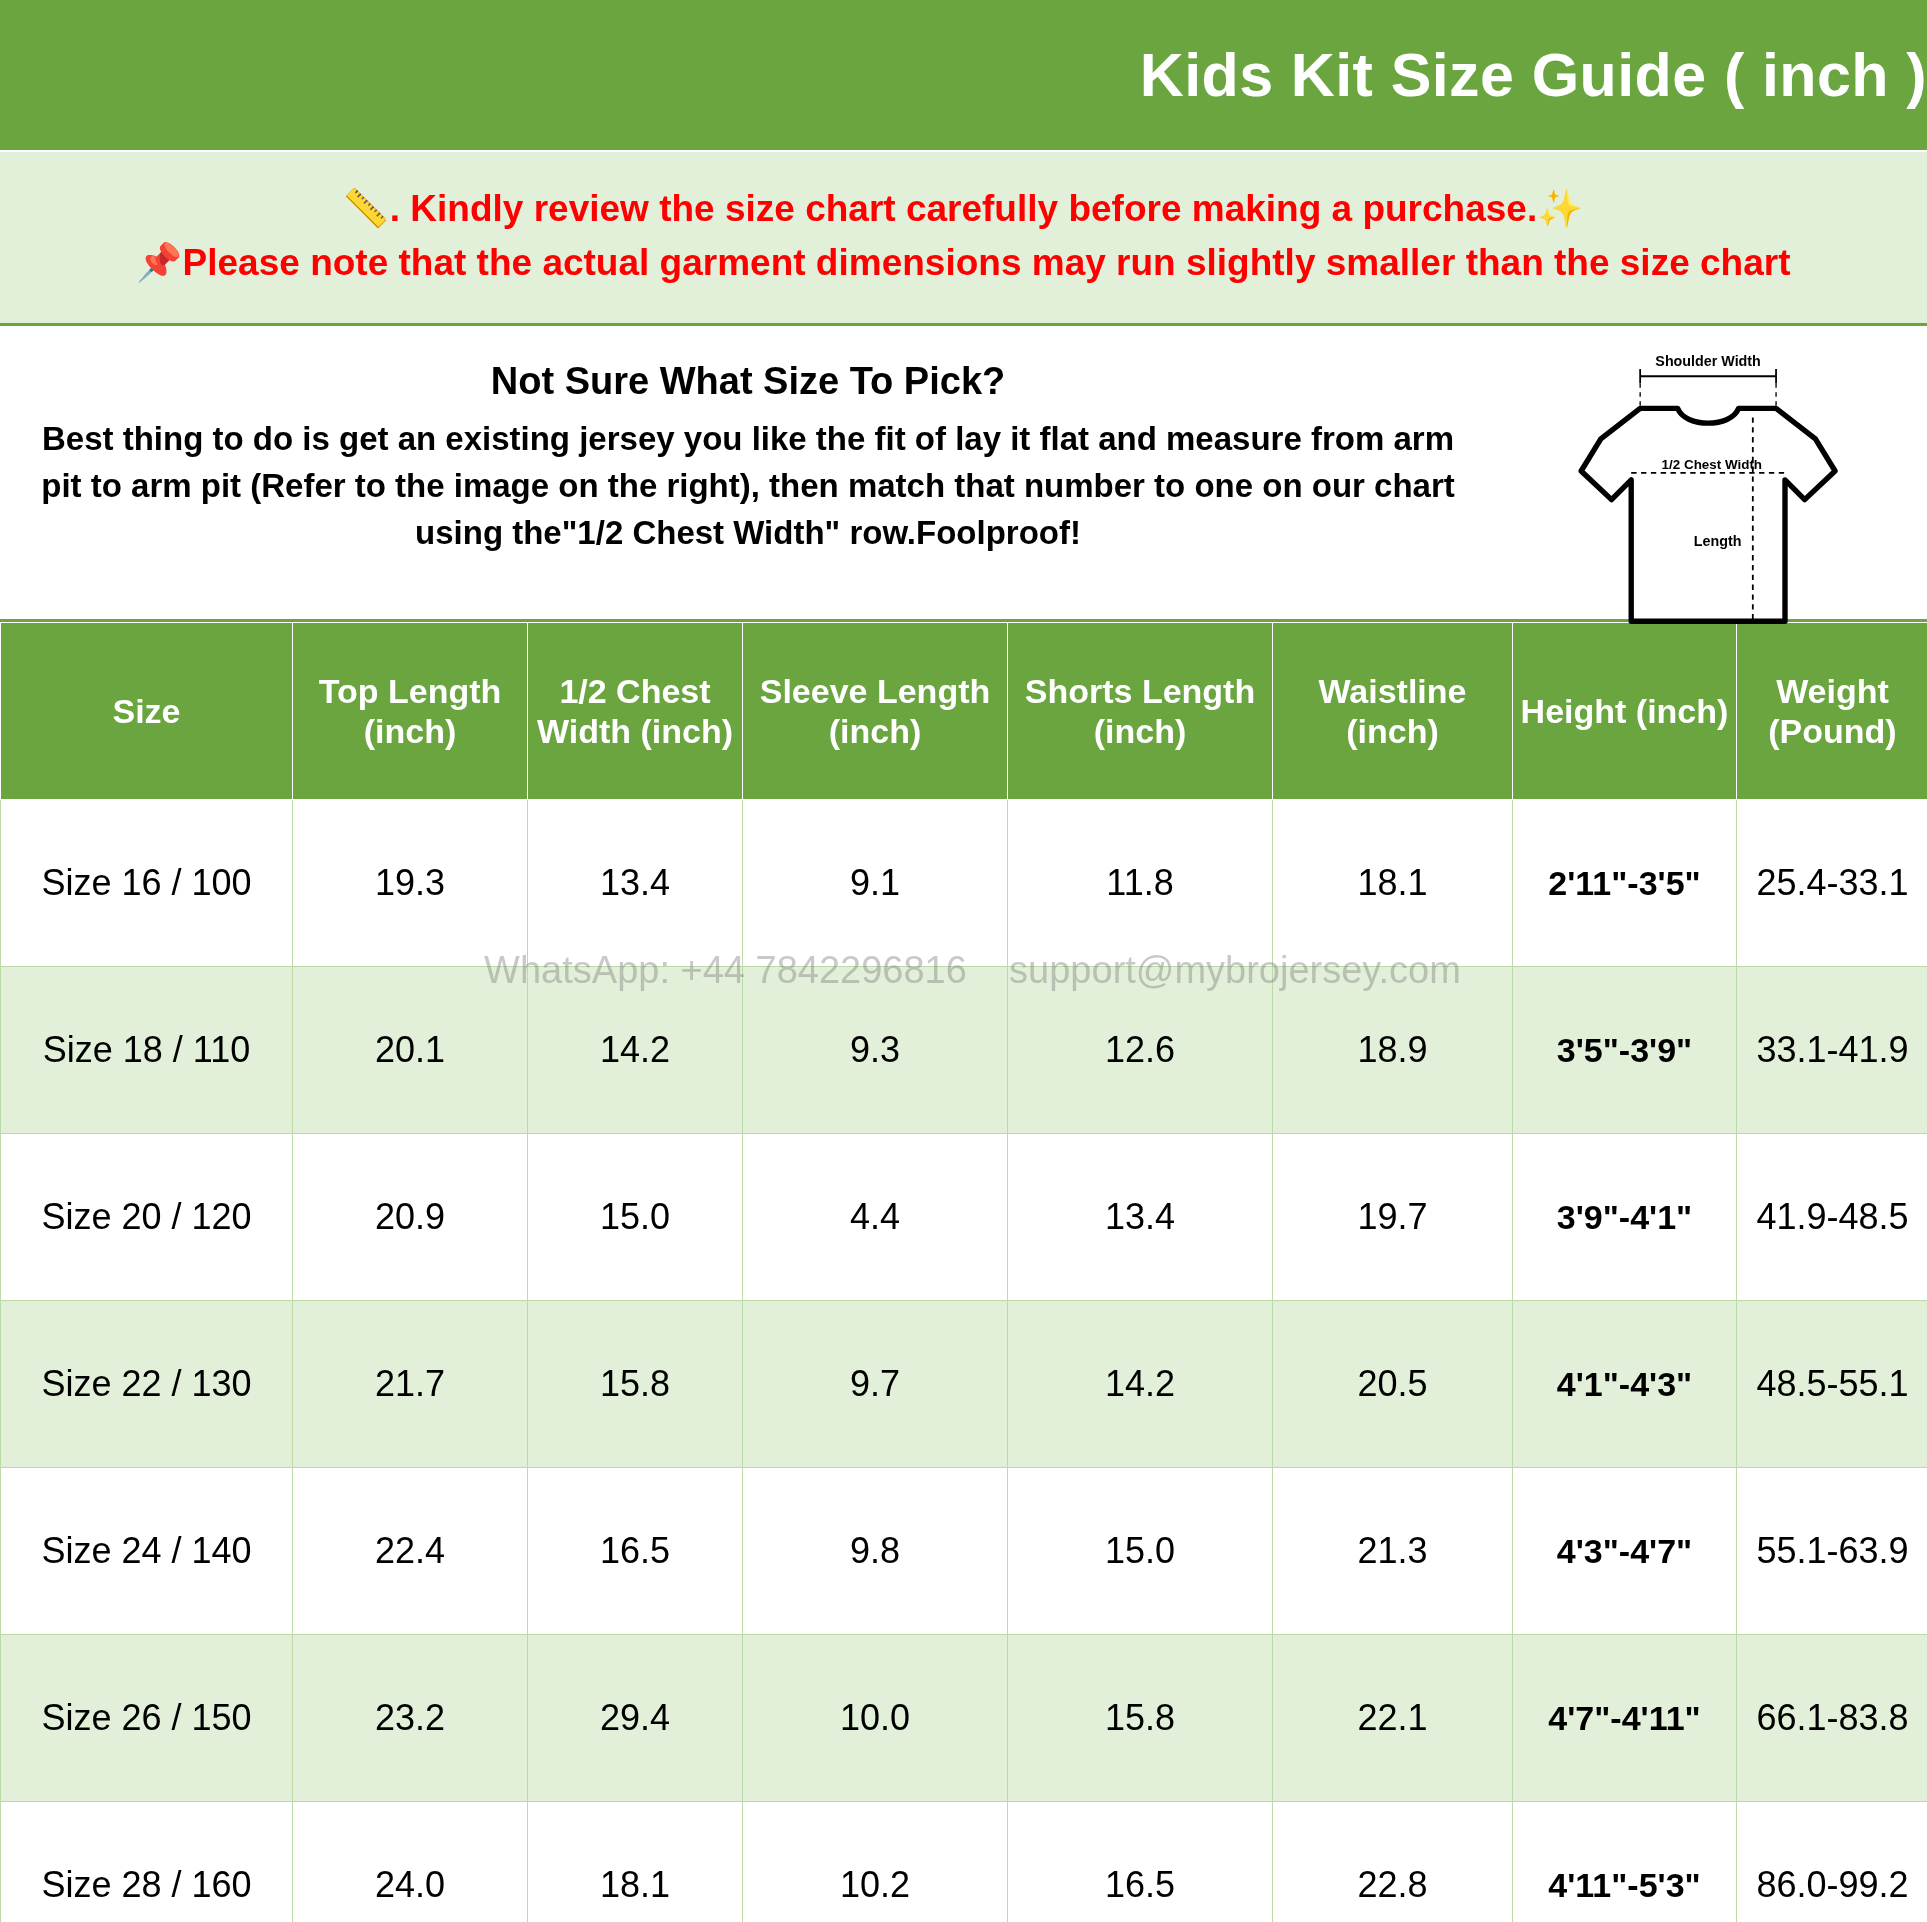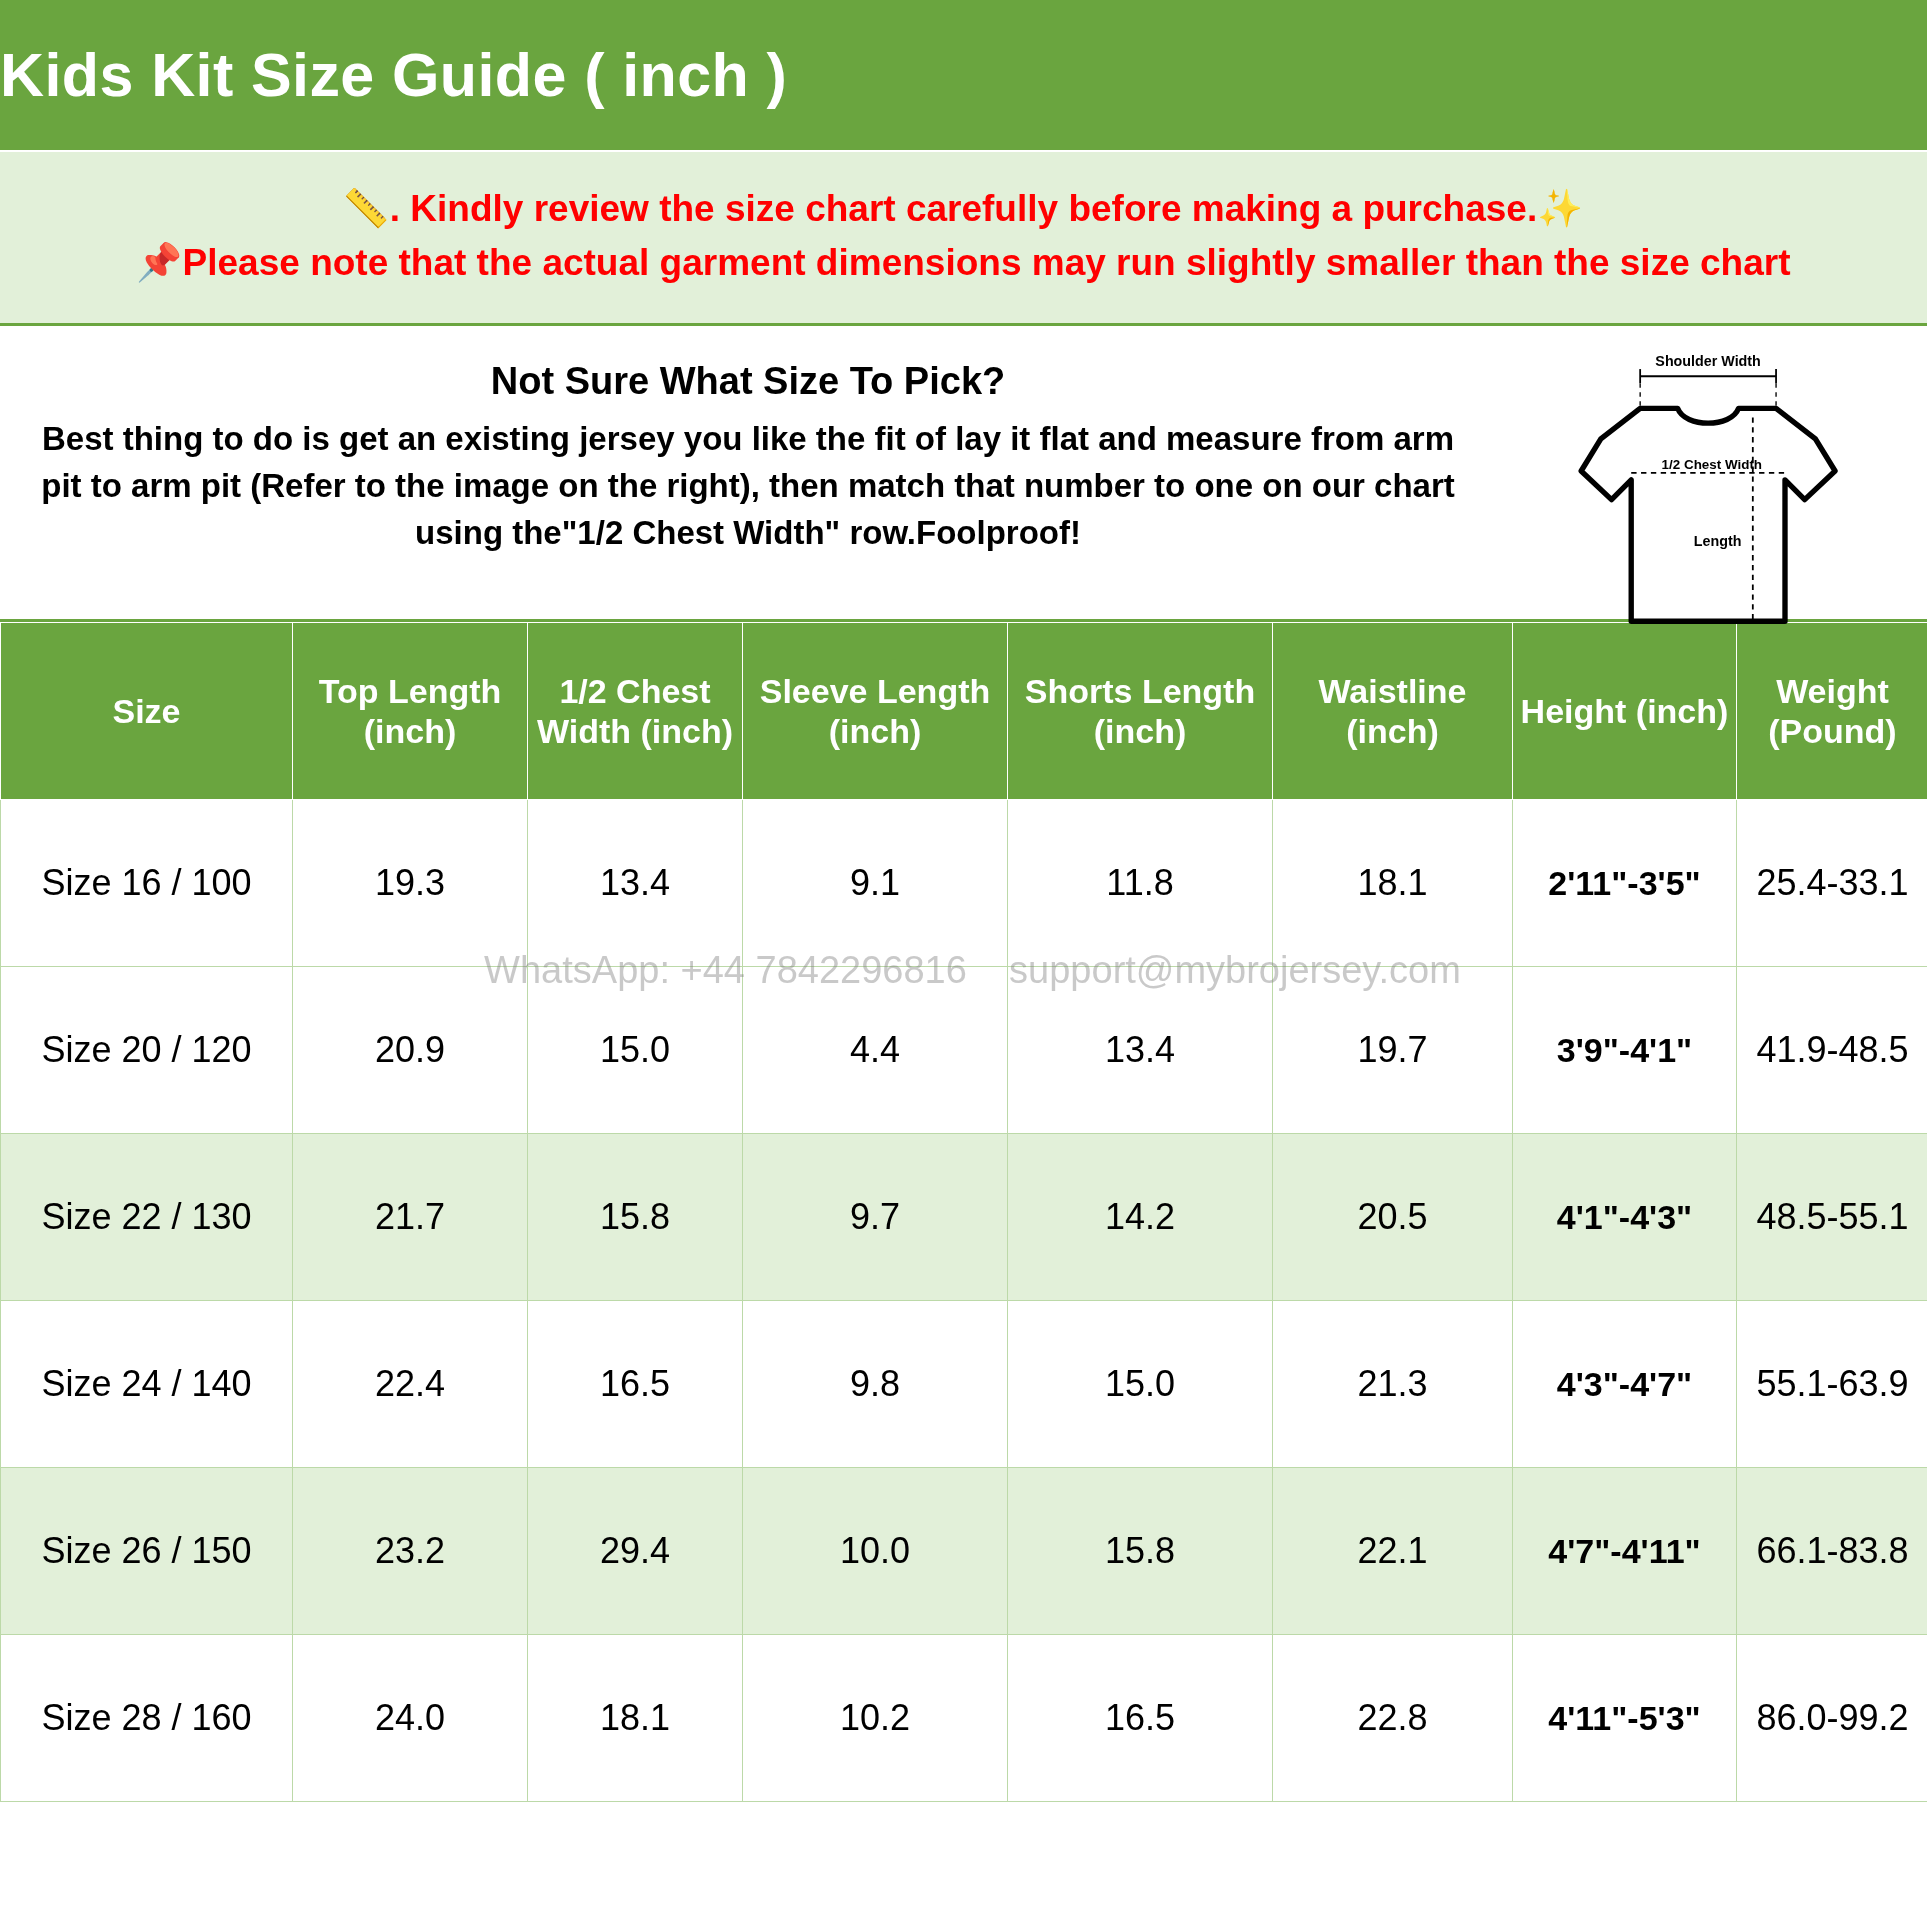--- a/index.html
+++ b/index.html
@@ -20,21 +20,21 @@
     background: #ffffff;
     box-sizing: border-box;
   }
 
   
   .title-bar {
     background: #6aa53f;
     height: 150px;
     display: flex;
     align-items: center;
-    justify-content: flex-start;
+    justify-content: flex-end;
     border-bottom: 2.7px solid #ffffff;
   }
   .title-bar .title {
     color: #ffffff;
     font-size: 61px;
     font-weight: bold;
     letter-spacing: 0.4px;
     font-family: "Liberation Sans", sans-serif;
   }
 
@@ -228,20 +228,30 @@
       <tr>
         <td class="size-cell">Size 16 / 100</td>
         <td>19.3</td>
         <td>13.4</td>
         <td>9.1</td>
         <td>11.8</td>
         <td>18.1</td>
         <td class="narrow-val">2'11"-3'5"</td>
         <td>25.4-33.1</td>
       </tr>
+      <tr class="alt">
+        <td class="size-cell">Size 18 / 110</td>
+        <td>20.1</td>
+        <td>14.2</td>
+        <td>9.3</td>
+        <td>12.6</td>
+        <td>18.9</td>
+        <td class="narrow-val">3'5"-3'9"</td>
+        <td>33.1-41.9</td>
+      </tr>
       <tr>
         <td class="size-cell">Size 20 / 120</td>
         <td>20.9</td>
         <td>15.0</td>
         <td>4.4</td>
         <td>13.4</td>
         <td>19.7</td>
         <td class="narrow-val">3'9"-4'1"</td>
         <td>41.9-48.5</td>
       </tr>

